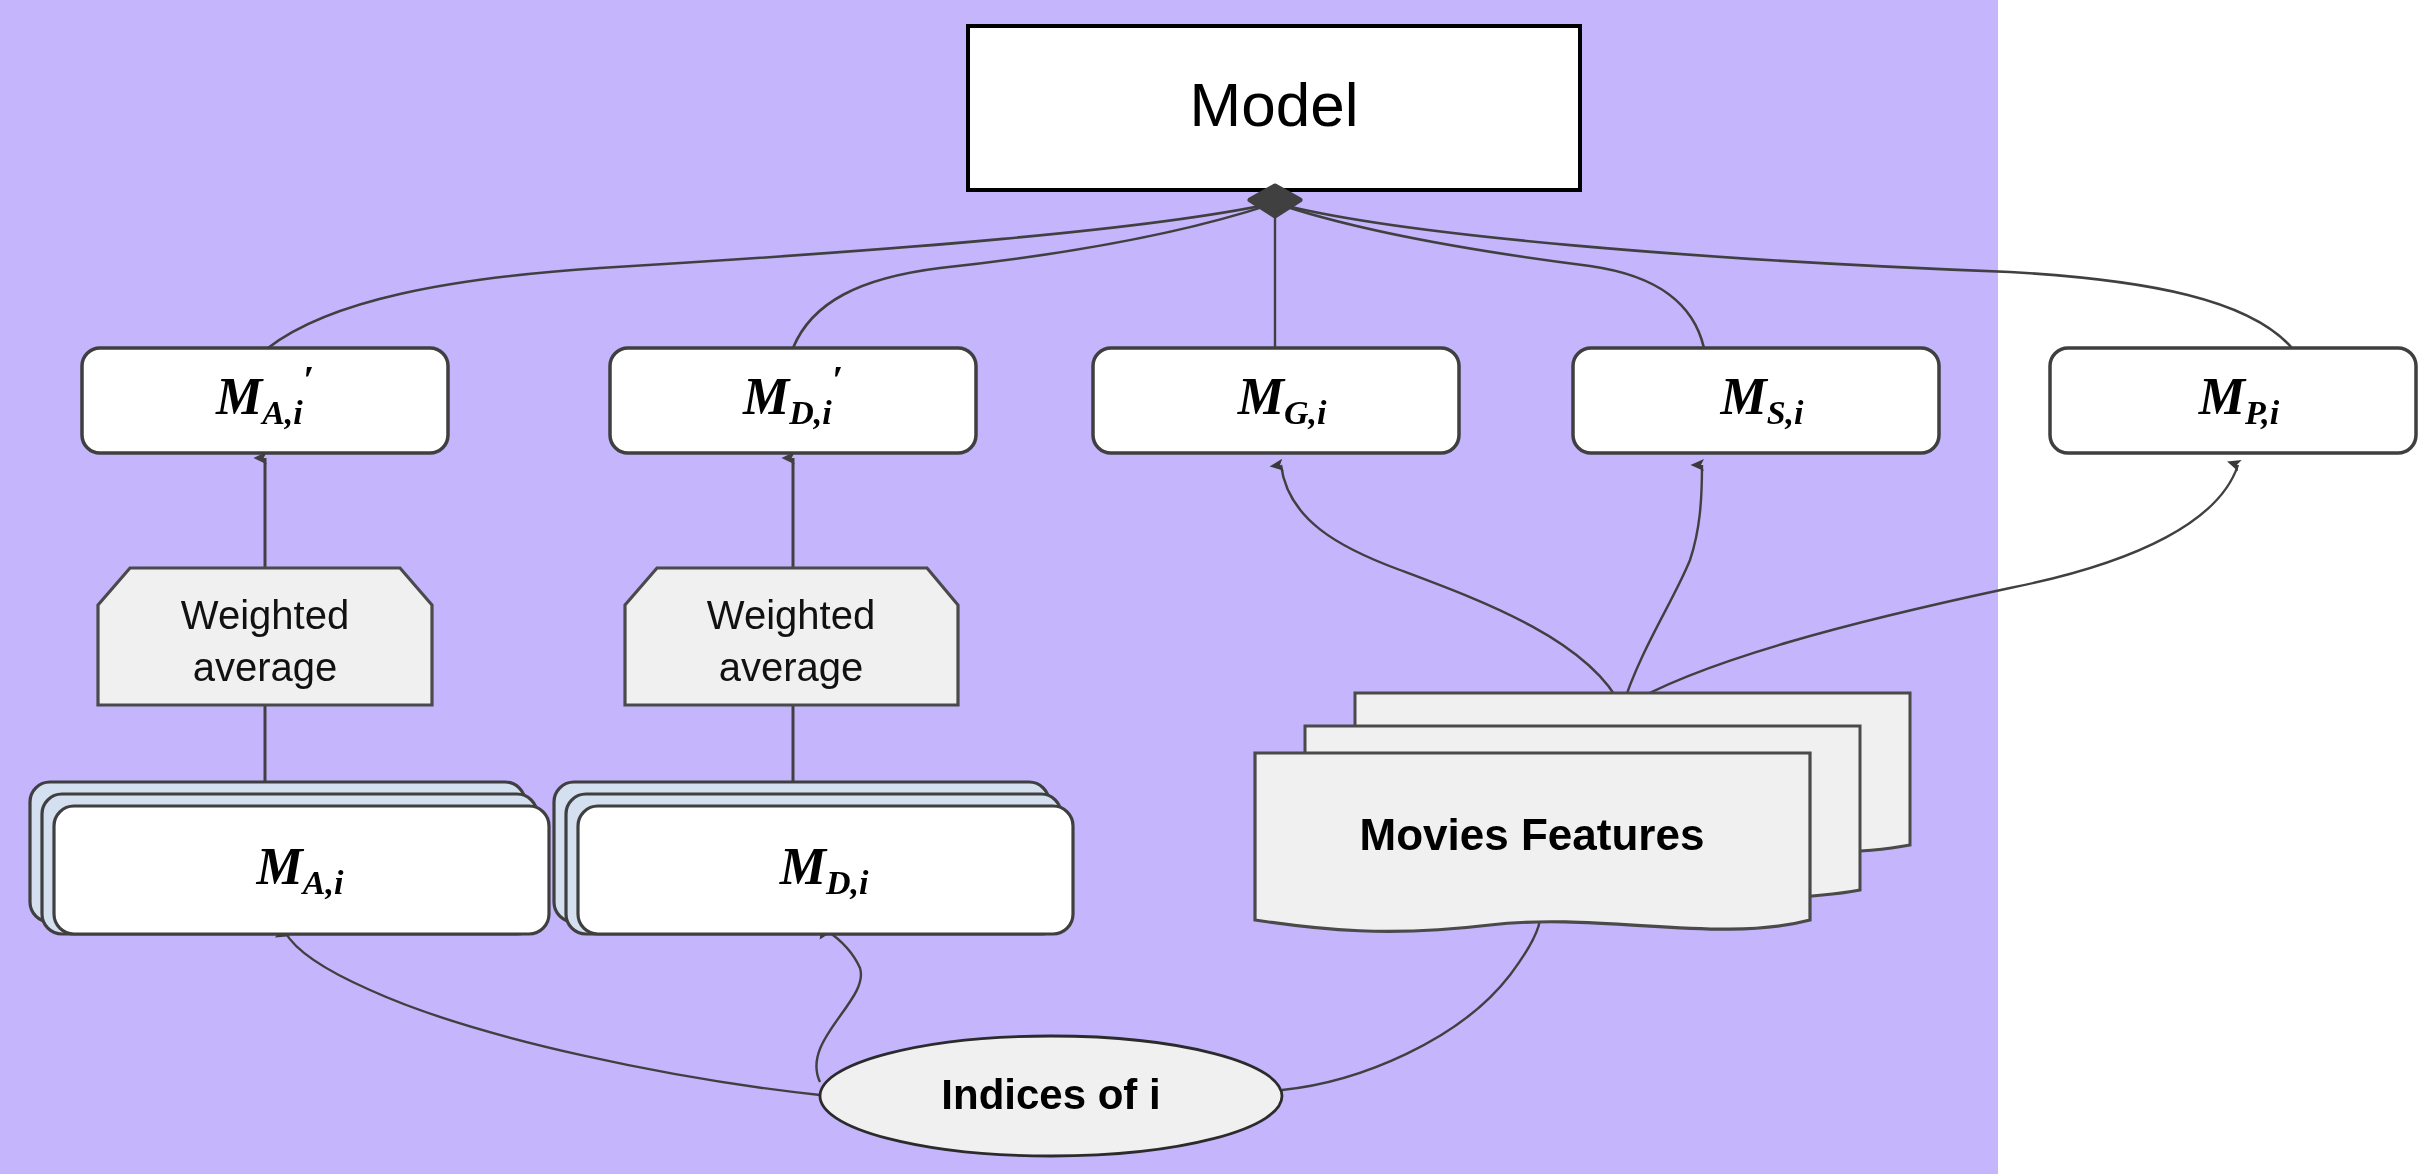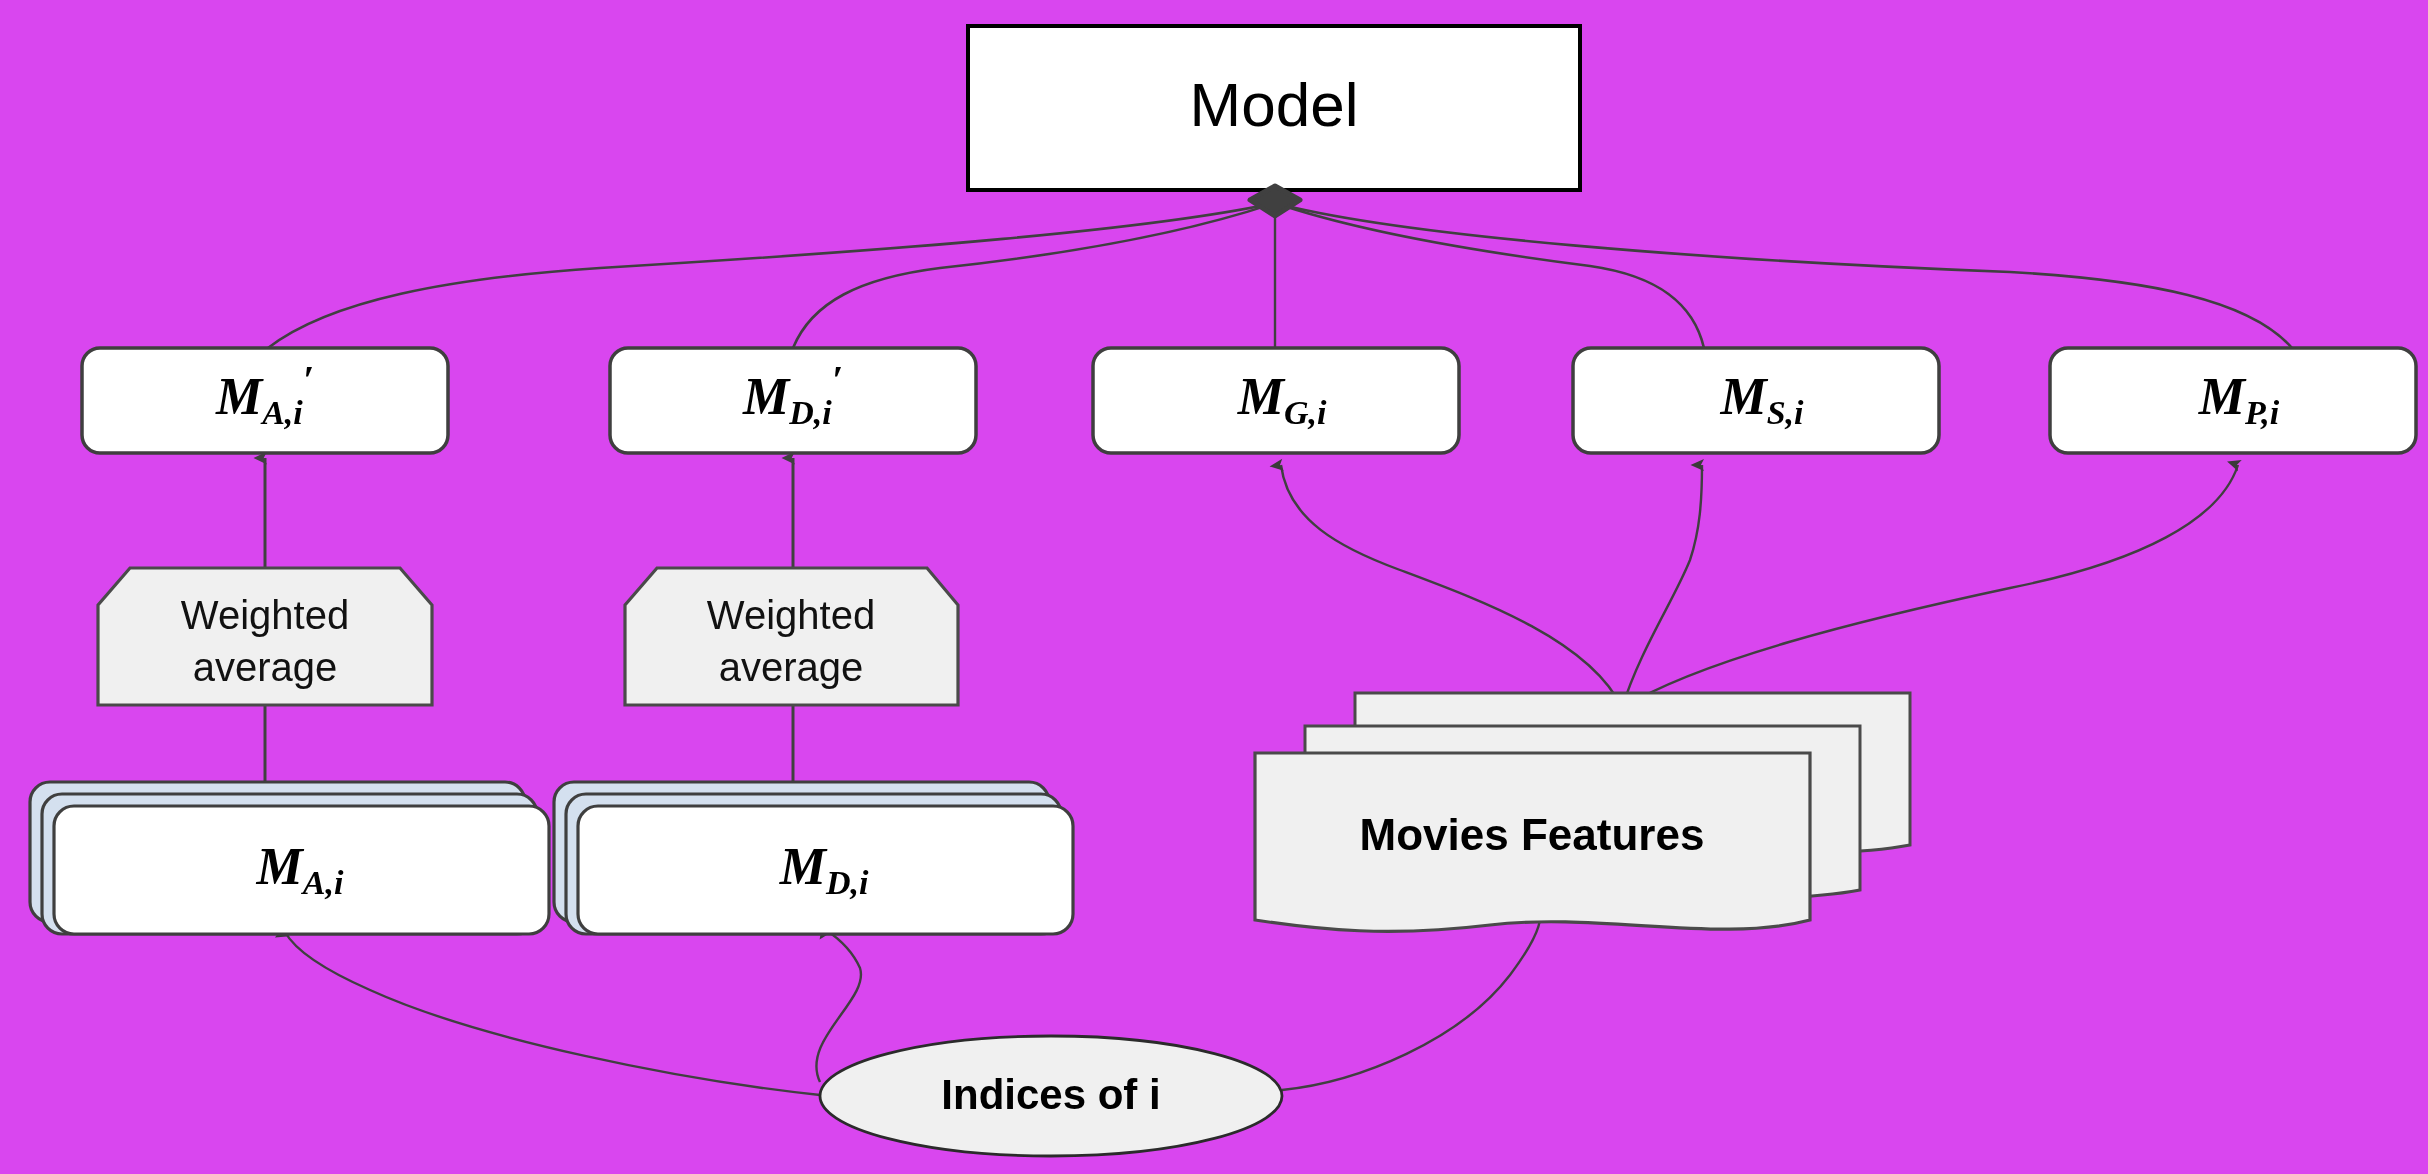--- a/index.html
+++ b/index.html
@@ -1,17 +1,17 @@
 <!DOCTYPE html>
 <html><head>
 <meta charset="utf-8">
 <style>
   html,body{margin:0;padding:0;background:#ffffff;}
   body{width:2428px;height:1174px;font-family:"Liberation Sans",sans-serif;overflow:hidden;}
-  #stage{position:relative;width:2428px;height:1174px;background:#d946ef;}
+  #stage{position:relative;width:1998px;height:1174px;background:#c4b5fd;}
   svg#diagram{position:absolute;left:0;top:0;width:2428px;height:1174px;display:block;}
   .box-label{font-family:"Liberation Sans",sans-serif;}
   .math{font-family:"Liberation Serif",serif;font-style:italic;font-weight:bold;}
   text{dominant-baseline:middle;}
 </style>
 </head>
 <body>
 
 <div id="stage">
   <svg id="diagram" viewBox="0 0 2428 1174" xmlns="http://www.w3.org/2000/svg">

